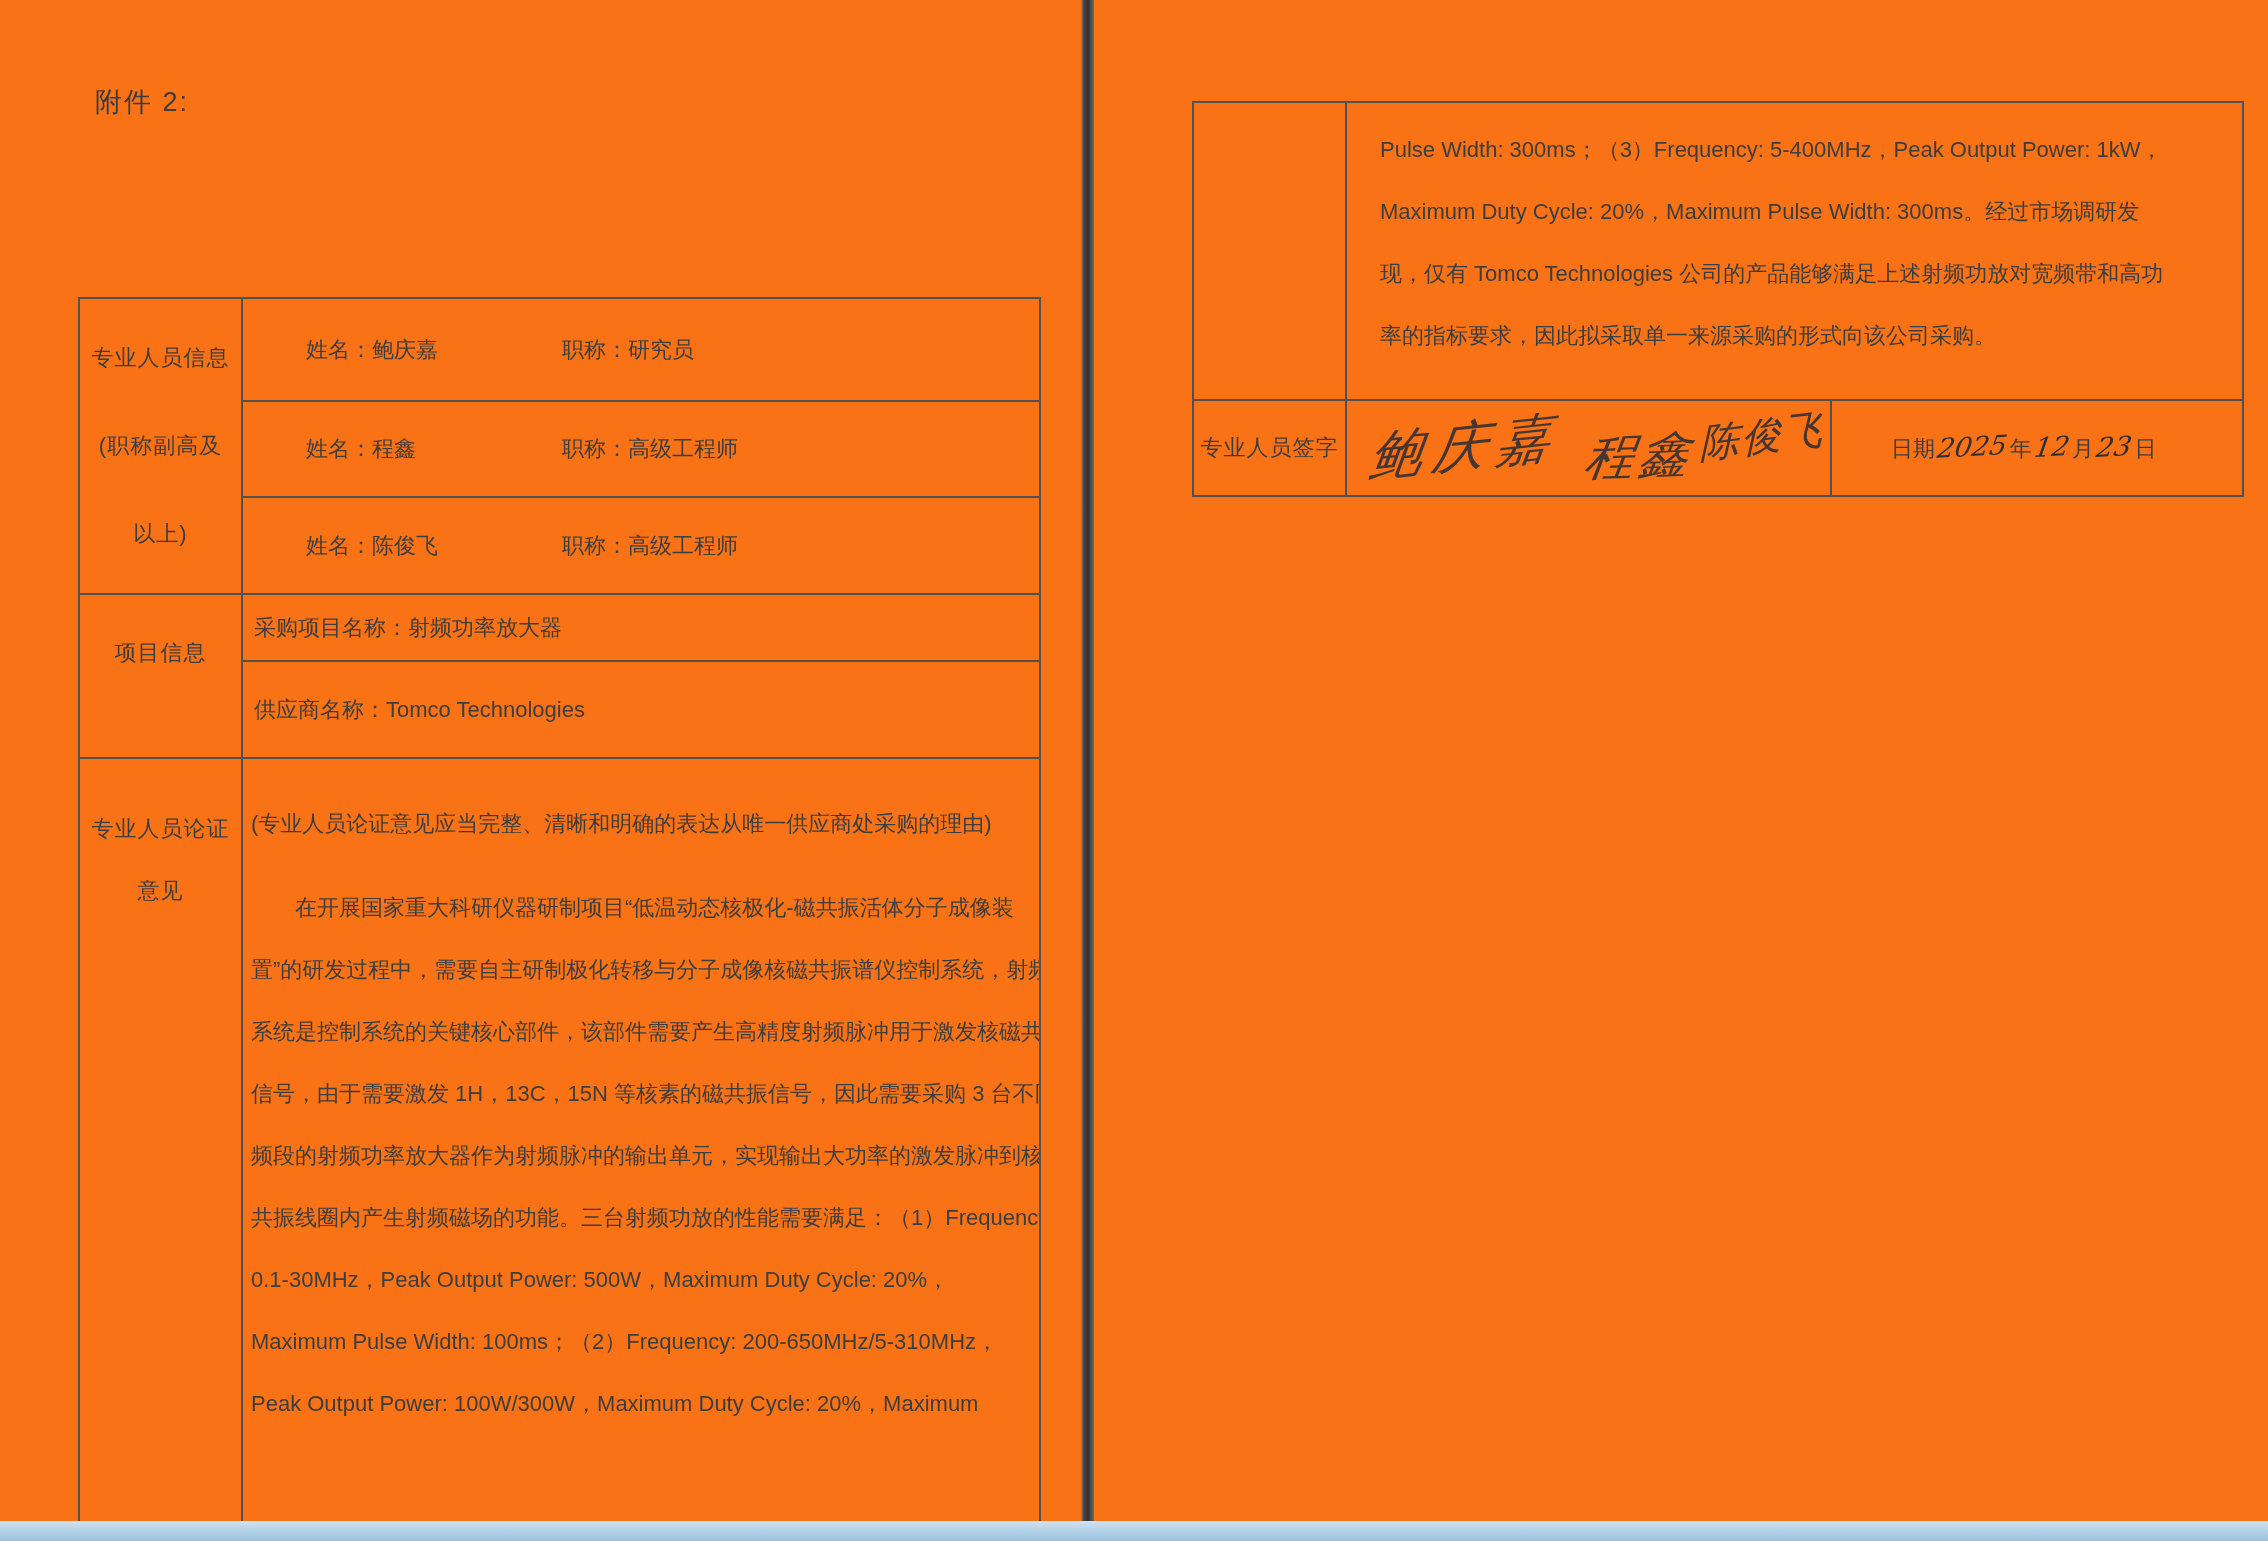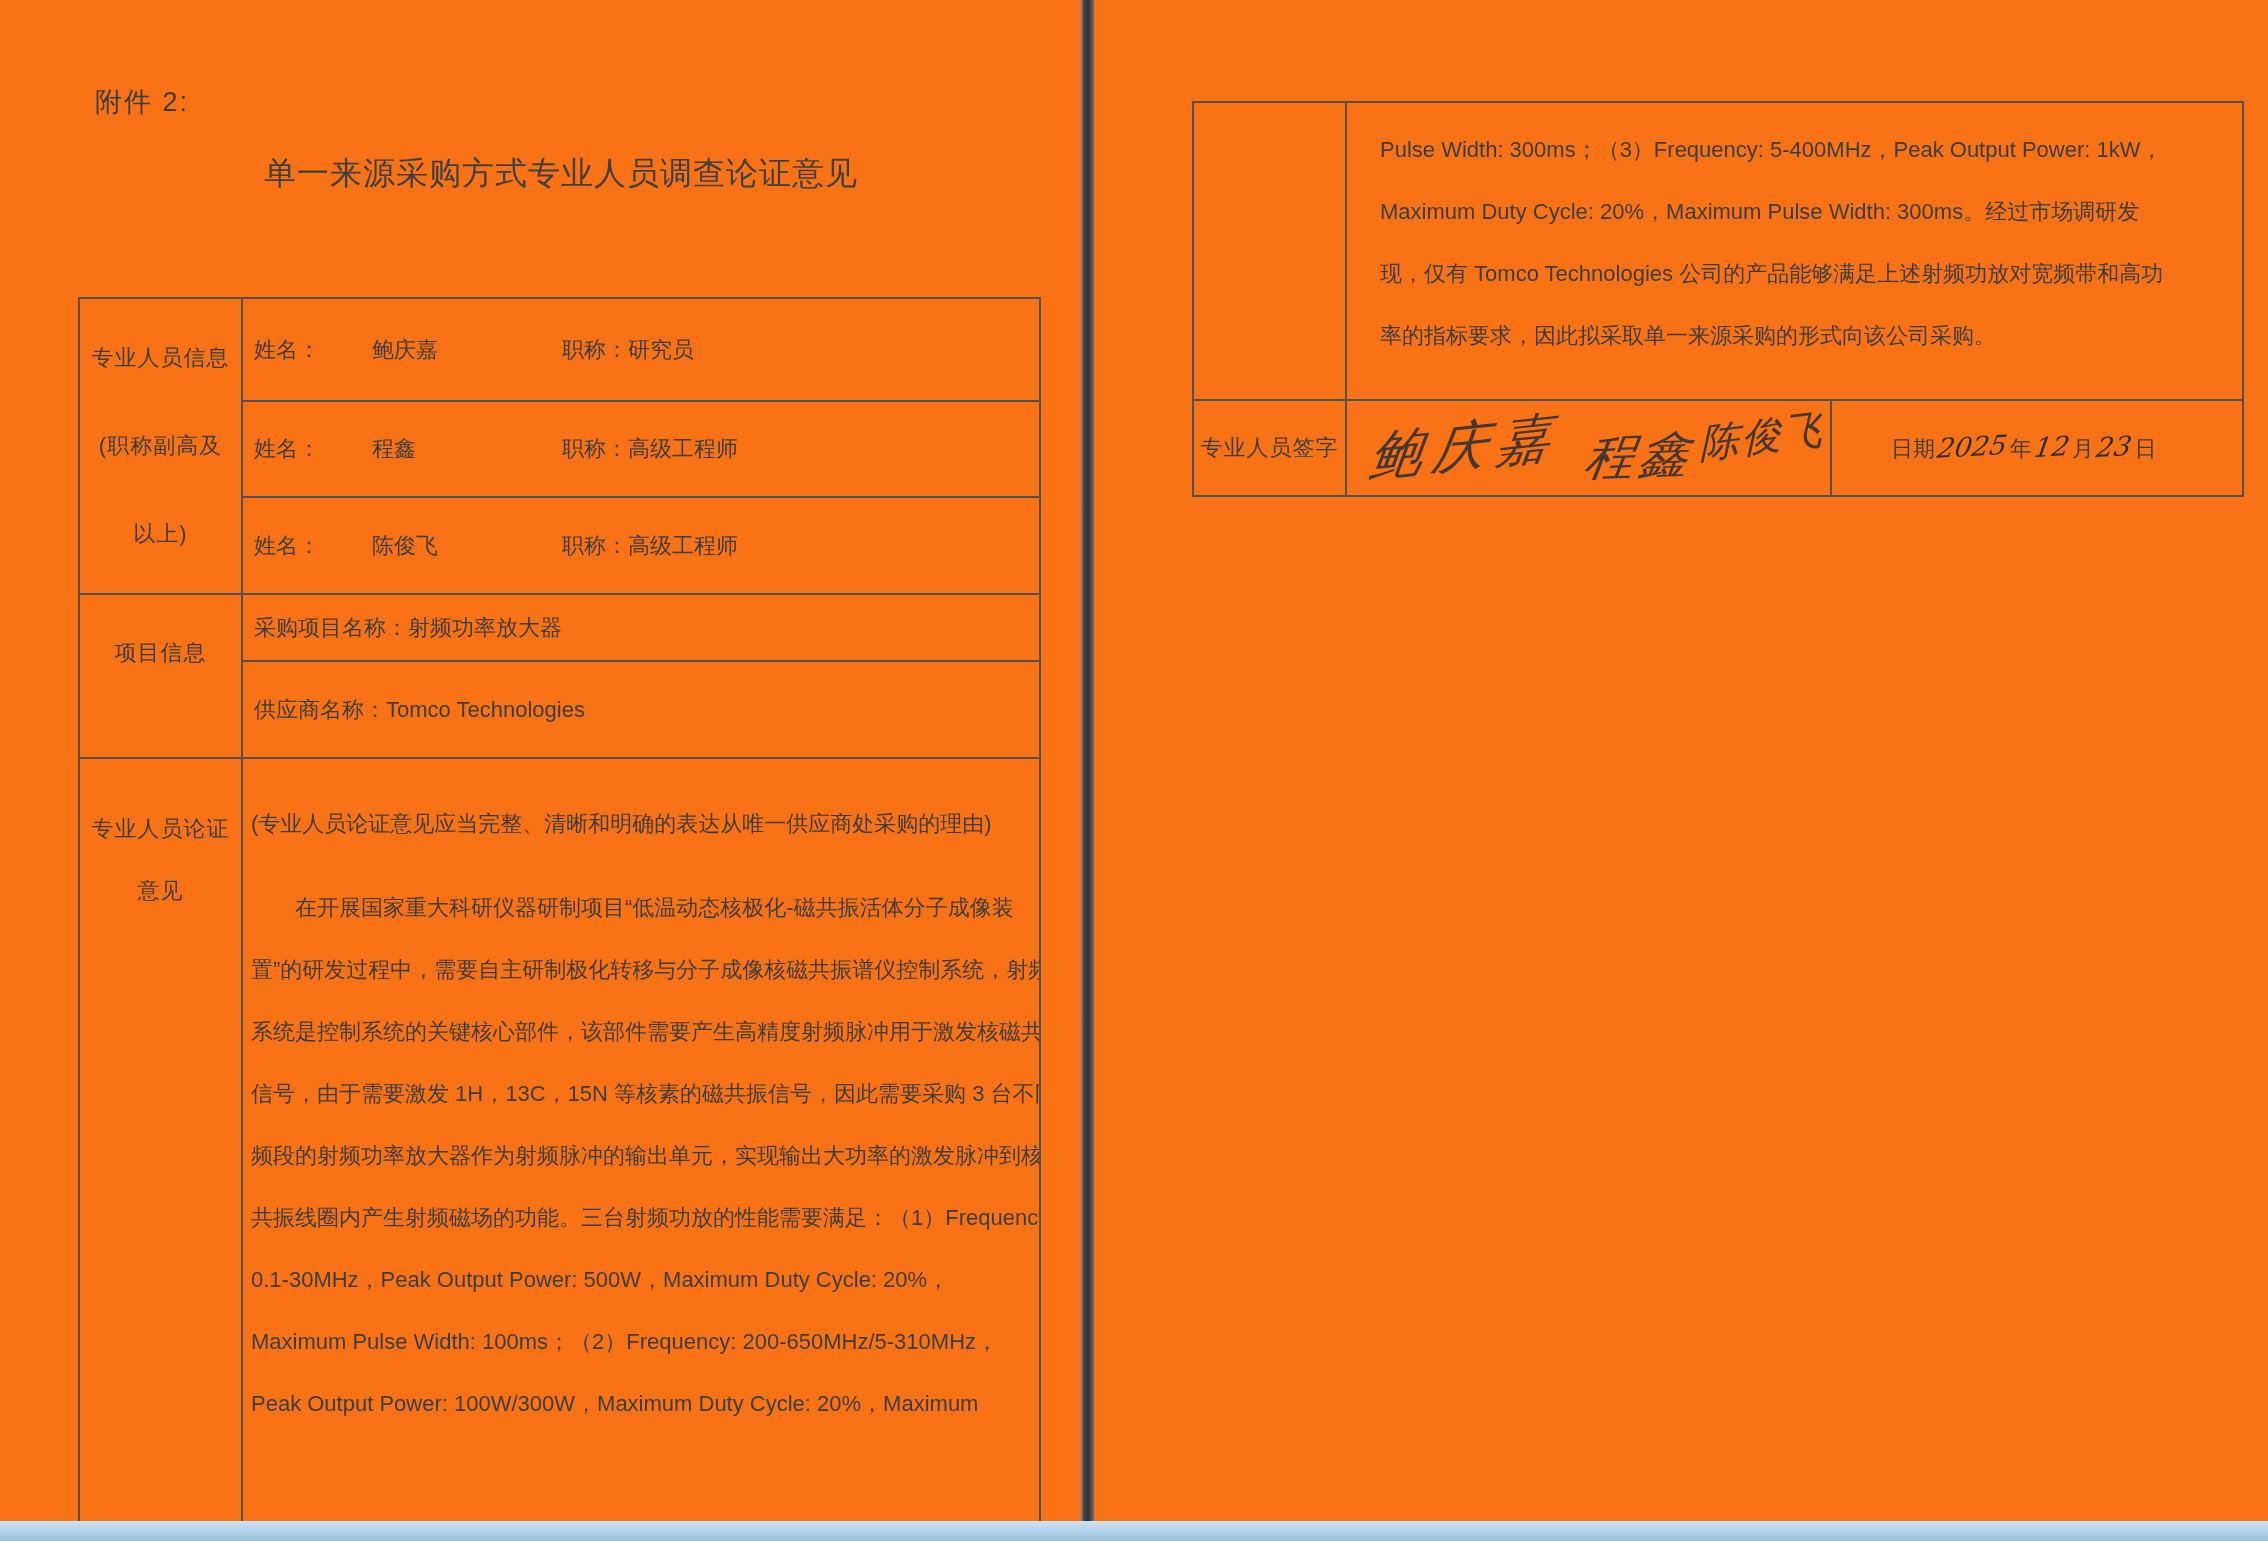--- a/index.html
+++ b/index.html
@@ -41,21 +41,21 @@
     text-align:center;font-size:21px;letter-spacing:1px;
     vertical-align:middle;
   }
   .hdr-stack{display:flex;flex-direction:column;justify-content:center;height:100%;}
   .hdr-stack div{line-height:88px;}
   td.hdr-top{vertical-align:top;}
   td.hdr-top .pad42{padding-top:42px;line-height:30px;text-align:center;}
   td.hdr-top .op-head div{line-height:62px;text-align:center;}
   td.hdr-top .op-head{padding-top:38px;}
   .namerow{display:flex;align-items:center;padding-left:10px;}
-  .nlabel{width:118px;flex:0 0 auto;}
+  .nlabel{width:118px;flex:0 0 auto;text-align:right;}
   .nvalue{width:190px;flex:0 0 auto;}
   .ntitle{flex:0 0 auto;}
   td.plain{padding-left:11px;vertical-align:middle;}
   td.opinion{vertical-align:top;padding:34px 8px 0 8px;}
   td.opinion .oline{line-height:62px;white-space:nowrap;}
   td.opinion .para{margin-top:22px;}
   .indent{text-indent:44px;}
   
   .gutter{
     position:absolute;left:1081px;top:0;width:13px;height:1525px;
@@ -88,21 +88,20 @@
     transform:skewX(-12deg) rotate(-3deg);
     display:inline-block;margin:0 3px;position:relative;top:-2px;
   }
 </style>
 </head>
 <body>
 
 <div id="canvas">
 
   <div class="attachment">附件 2:</div>
-  <div class="doc-title">单一来源采购方式专业人员调查论证意见</div>
 
   <table class="sheet" id="left-table">
     <colgroup>
         <col style="width:163px">
         <col>
       </colgroup>
     <tbody>
         <tr class="r1">
       <td class="hdrcell" rowspan="3">
         <div class="hdr-stack">

